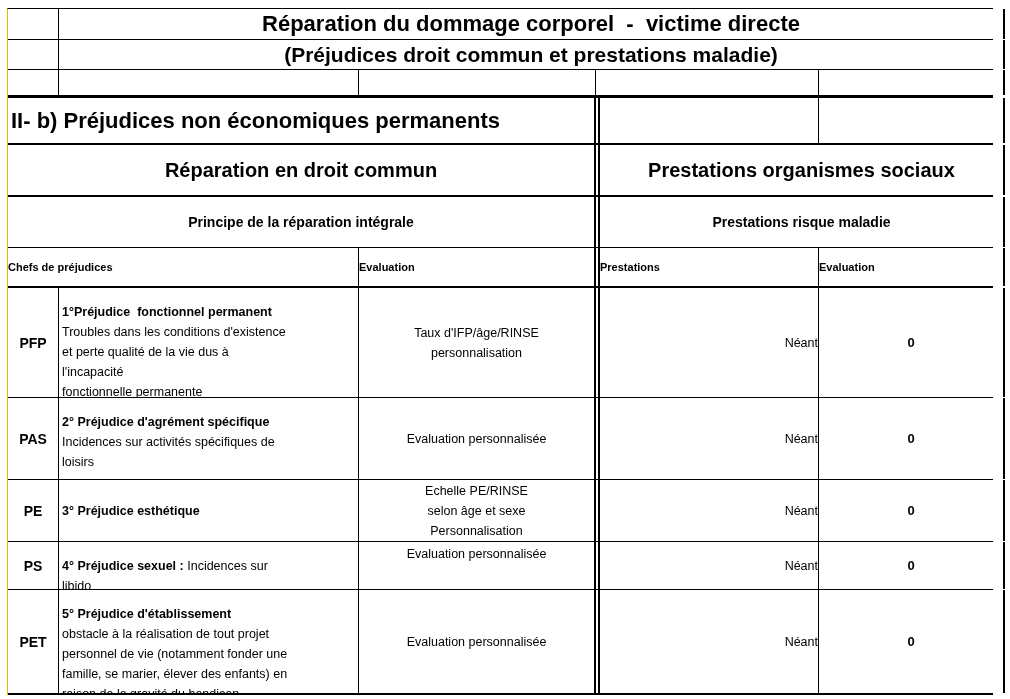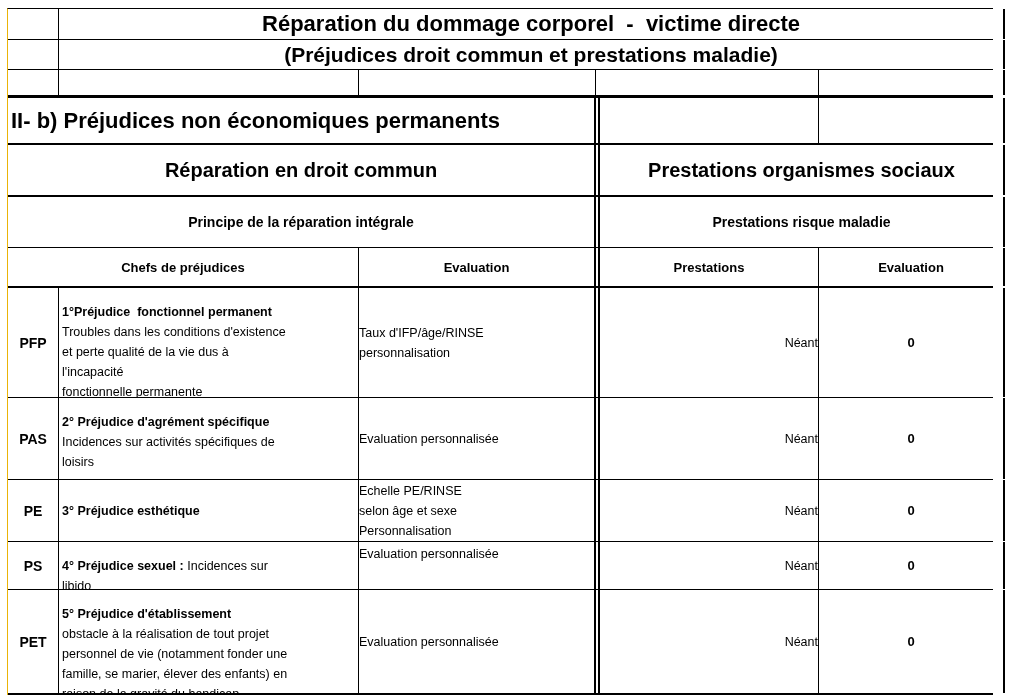--- a/index.html
+++ b/index.html
@@ -36,26 +36,26 @@
   .cTitle{width:946px;flex:0 0 auto;}
   .cLeftMerge{width:588px;flex:0 0 auto;}
   .cRightMerge{width:407px;flex:0 0 auto;}
   .cAB{width:351px;flex:0 0 auto;}
   
   .t-title{font-weight:bold;font-size:22px;white-space:pre;width:100%;text-align:center;}
   .t-sub{font-weight:bold;font-size:21px;width:100%;text-align:center;}
   .t-sec{font-weight:bold;font-size:22px;padding-left:3px;white-space:nowrap;}
   .t-grp{font-weight:bold;font-size:20px;width:100%;text-align:center;}
   .t-subgrp{font-weight:bold;font-size:14px;width:100%;text-align:center;}
-  .t-colhdr{font-weight:bold;font-size:13px;width:100%;text-align:center;}
+  .t-colhdr{font-weight:bold;font-size:11px;width:100%;}
   .code{font-weight:bold;font-size:14px;width:100%;text-align:center;}
   .desc{font-size:12.5px;line-height:20px;padding:14px 3px;}
   .desc .inner{white-space:pre-wrap;}
   .eval{font-size:12.5px;line-height:20px;}
-  .eval .inner{white-space:pre-line;width:100%;}
+  .eval .inner{white-space:pre-line;width:100%;text-align:center;}
   .neant{font-size:12.5px;width:100%;text-align:right;}
   .zero{font-weight:bold;font-size:13px;width:100%;text-align:center;}
   .pt2{padding-top:2px;}
 </style>
 </head>
 <body>
 
 <div class="tbl">
 
   <div class="row r1">

